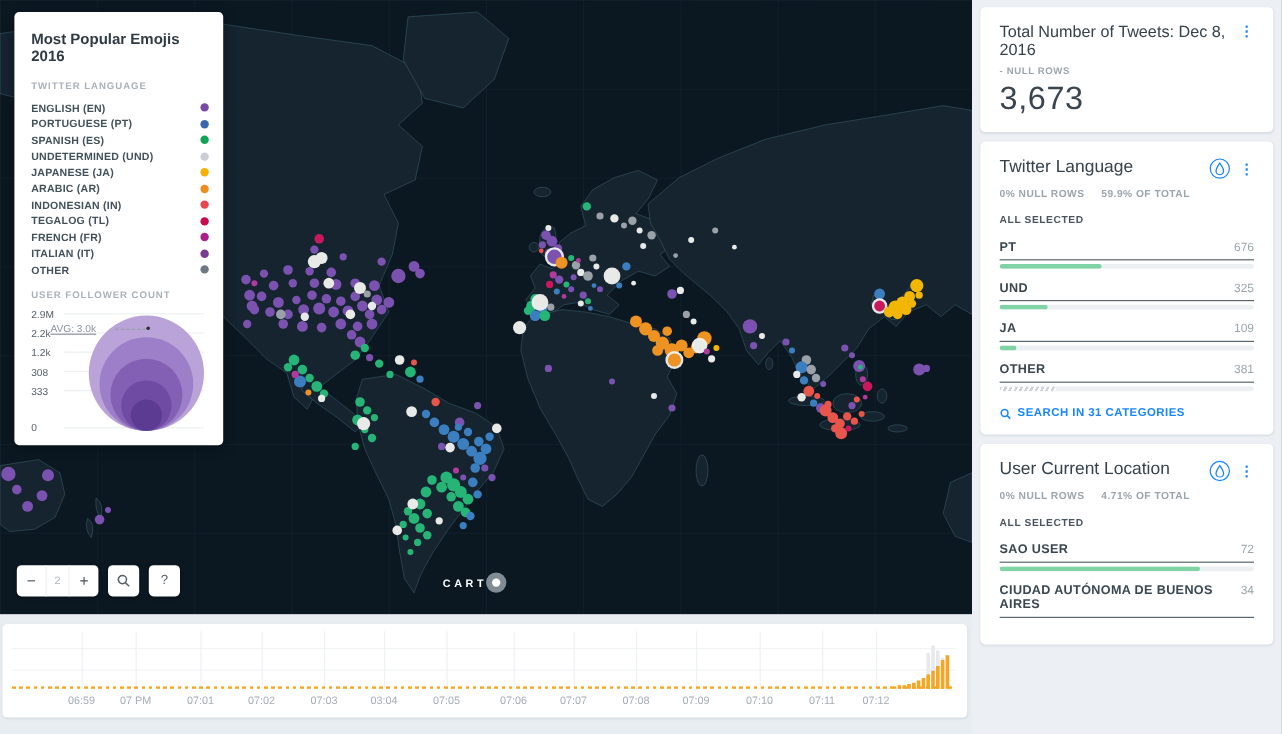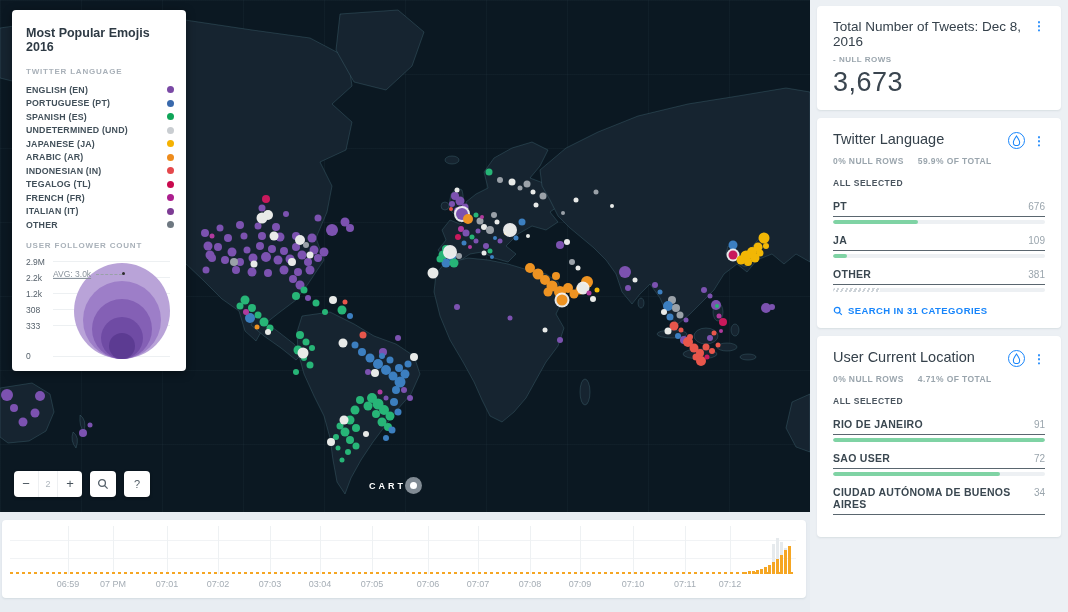--- a/index.html
+++ b/index.html
@@ -454,21 +454,21 @@
           <div class="btick" style="top: 48px;">308</div>
           <div class="bline" style="top: 68px;"></div>
           <div class="btick" style="top: 64px;">333</div>
           <div class="bline" style="bottom: 4px;"></div>
           <div class="btick" style="bottom: 0px;">0</div>
           <div class="bcircle" style="height: 96px; width: 96px; background: rgb(185, 163, 216); left: 48px; bottom: 2px;"></div>
           <div class="bcircle" style="height: 78px; width: 78px; background: rgb(157, 126, 200); left: 57px; bottom: 2px;"></div>
           <div class="bcircle" style="height: 60px; width: 60px; background: rgb(132, 96, 181); left: 66px; bottom: 2px;"></div>
           <div class="bcircle" style="height: 42px; width: 42px; background: rgb(111, 75, 164); left: 75px; bottom: 2px;"></div>
           <div class="bcircle" style="height: 26px; width: 26px; background: rgb(92, 59, 146); left: 83px; bottom: 2px;"></div>
-          <div class="avg" style="left: 27px; top: 12px; text-decoration: underline;">AVG: 3.0k</div>
+          <div class="avg" style="left: 16px; top: 12px; text-decoration: underline;">AVG: 3.0k</div>
           <div class="avg-line" style="left: 70px; top: 17px; width: 26px;"></div>
           <div class="avg-dot" style="left: 96px; top: 15px;"></div>
         </div>
     </div>
 
     <div class="map-controls">
       <div class="zoom-ctrl">
         <button class="zoom-btn">−</button>
         <span class="zoom-lvl">2</span>
         <button class="zoom-btn">+</button>
@@ -523,20 +523,29 @@
             <div class="cat-head">
               <div class="cat-label">PT</div>
               <div class="cat-value">676</div>
             </div>
             <div class="cat-track">
               <div class="cat-fill" style="width: 40%;"></div>
             </div>
           </div>
           <div class="cat-row">
             <div class="cat-head">
+              <div class="cat-label">UND</div>
+              <div class="cat-value">325</div>
+            </div>
+            <div class="cat-track">
+              <div class="cat-fill" style="width: 19%;"></div>
+            </div>
+          </div>
+          <div class="cat-row">
+            <div class="cat-head">
               <div class="cat-label">JA</div>
               <div class="cat-value">109</div>
             </div>
             <div class="cat-track">
               <div class="cat-fill" style="width: 6.5%;"></div>
             </div>
           </div>
           <div class="cat-row">
             <div class="cat-head">
               <div class="cat-label">OTHER</div>
@@ -567,29 +576,20 @@
           </button>
           <button class="kebab">⋮</button>
         </div>
       </div>
       <div class="meta-row">
         <span>0% NULL ROWS</span>
         <span>4.71% OF TOTAL</span>
       </div>
       <div class="all-selected">ALL SELECTED</div>
       <div id="loc-rows">
-          <div class="cat-row">
-            <div class="cat-head">
-              <div class="cat-label">RIO DE JANEIRO</div>
-              <div class="cat-value">91</div>
-            </div>
-            <div class="cat-track">
-              <div class="cat-fill" style="width: 100%;"></div>
-            </div>
-          </div>
           <div class="cat-row">
             <div class="cat-head">
               <div class="cat-label">SAO USER</div>
               <div class="cat-value">72</div>
             </div>
             <div class="cat-track">
               <div class="cat-fill" style="width: 79%;"></div>
             </div>
           </div>
           <div class="cat-row">

